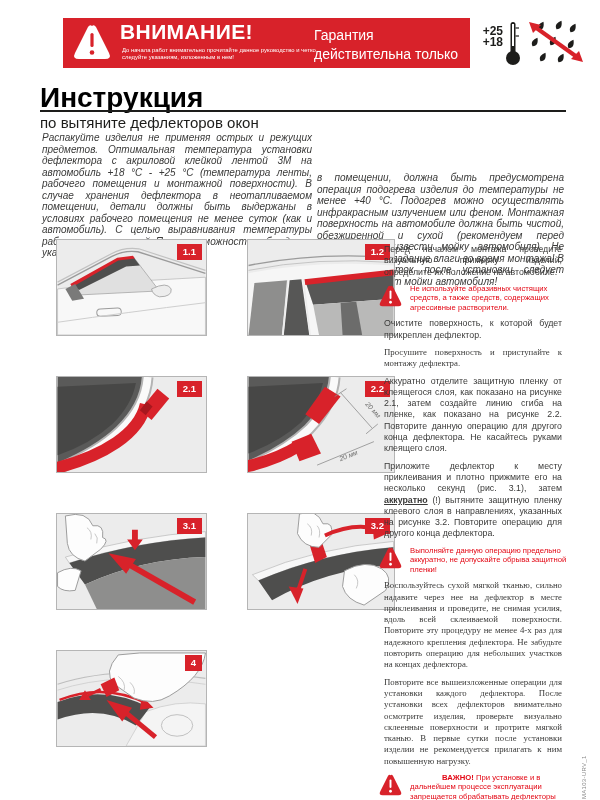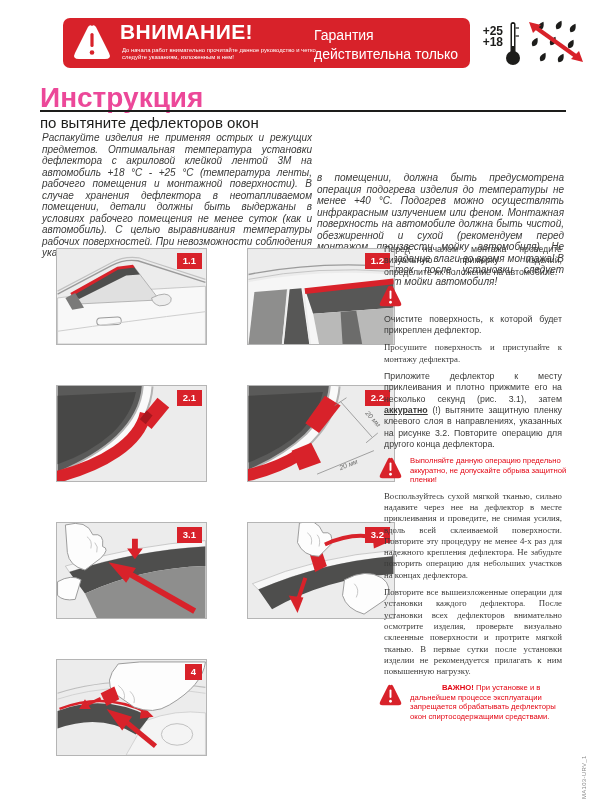--- a/index.html
+++ b/index.html
@@ -1,36 +1,36 @@
 <!DOCTYPE html>
 <html><head>
 <meta charset="utf-8">
 <style>
   html,body{margin:0;padding:0;background:#fff;}
   .page{position:relative;width:600px;height:800px;background:#fff;overflow:hidden;
         font-family:"Liberation Sans","DejaVu Sans",sans-serif;color:#3a3a39;}
   
-  .banner{position:absolute;left:63px;top:18px;width:407px;height:50px;background:#d8222a;border-radius:7px;}
+  .banner{position:absolute;left:63px;top:18px;width:407px;height:50px;background:#d8222a;}
   .banner-tri{position:absolute;left:9px;top:6px;width:40px;height:38px;}
   .banner-title{position:absolute;left:57px;top:2px;font-size:21px;font-weight:bold;color:#fff;letter-spacing:.4px;}
   .banner-note{position:absolute;left:59px;top:29px;width:205px;font-size:5.9px;line-height:7.3px;color:#fff;}
   .banner-warranty{position:absolute;left:251px;top:8px;width:152px;font-size:14px;line-height:19px;color:#fff;}
   .temps{position:absolute;left:479px;top:26px;width:24px;text-align:right;font-size:12px;line-height:11px;color:#1d1d1b;font-weight:bold;}
   .thermo{position:absolute;left:505px;top:20px;width:16px;height:46px;}
   .nowater{position:absolute;left:527px;top:19px;width:58px;height:46px;}
   
-  .title{position:absolute;left:40px;top:82px;font-size:28px;font-weight:bold;color:#ec4899;}
+  .title{position:absolute;left:40px;top:82px;font-size:28px;font-weight:bold;color:#000000;}
   .title-rule{position:absolute;left:40px;top:110px;width:526px;height:2px;background:#1d1d1b;}
   .subtitle{position:absolute;left:40px;top:114px;font-size:15px;color:#1d1d1b;}
   
   .intro{position:absolute;top:132px;font-size:10px;line-height:11.5px;font-style:italic;text-align:justify;color:#3a3a39;}
   .intro-left{left:42px;width:270px;}
   .intro-right{left:317px;width:247px;margin-top:40px;}
   
-  .figs{position:absolute;left:56px;top:248px;display:grid;grid-template-columns:151px 148px;grid-auto-rows:97px;column-gap:14px;row-gap:12px;gap:40px;}
+  .figs{position:absolute;left:56px;top:239px;display:grid;grid-template-columns:151px 148px;grid-auto-rows:97px;column-gap:14px;row-gap:12px;gap:40px;}
   .fig{position:relative;background:#ececec;border:1px solid #b5b5b5;box-sizing:border-box;overflow:hidden;}
   .fig svg{display:block;width:100%;height:100%;}
   .badge{position:absolute;top:4px;right:4px;background:#d8222a;color:#fff;font-weight:bold;font-size:9.5px;line-height:1;padding:3px 6px;}
   
   .steps{position:absolute;left:378px;top:238px;width:190px;font-size:8.8px;line-height:11.3px;text-align:justify;color:#3a3a39;}
   .steps p{margin:6px;}
   .mb4{margin-bottom:4px;}.mb6{margin-bottom:6px;}.mb8{margin-bottom:8px;font-family:Liberation Serif, serif;}
   .mb10{margin-bottom:10px;}.mb17{margin-bottom:17px;}
   .warn{display:flex;gap:7px;align-items:flex-start;color:#e30613;font-size:7.7px;line-height:9.5px;text-align:left;}
   .warn svg{flex:0 0 25px;width:25px;height:23px;margin-top:1px;}
@@ -222,26 +222,28 @@
   <div class="steps">
 
     <p class="mb10">Перед началом монтажа проведите визуальную примерку изделий, определите их положение на автомобиле.</p>
 
     <div class="warn mb6">
       <svg viewBox="0 0 40 38">
         <path d="M20 2 Q22 0 24 3 L37 29 Q40 35 33 35 L7 35 Q0 35 3 29 L16 3 Q18 0 20 2 Z" fill="#d8222a"></path>
         <rect x="18.4" y="9" width="3.2" height="14" rx="1.6" fill="#ffffff"></rect>
         <circle cx="20" cy="28.5" r="2.3" fill="#ffffff"></circle>
       </svg>
+      <span>Не используйте абразивных чистящих средств, а также средств, содержащих агрессивные растворители.</span>
     </div>
 
     <p class="mb6">Очистите поверхность, к которой будет прикреплен дефлектор.</p>
 
     <p class="mb8">Просушите поверхность и приступайте к монтажу дефлектра.</p>
 
+    <p class="mb17">Аккуратно отделите защитную пленку от клеящегося слоя, как показано на рисунке 2.1, затем создайте линию сгиба на пленке, как показано на рисунке 2.2. Повторите данную операцию для другого конца дефлектора. Не касайтесь руками клеящего слоя.</p>
 
     <p class="mb4"><span>Приложите дефлектор к месту приклеивания и плотно прижмите его на несколько секунд (рис. 3.1), затем </span><span class="emph">аккуратно</span><span> (!) вытяните защитную пленку клеевого слоя в направлениях, указанных на рисунке 3.2. Повторите операцию для другого конца дефлектора.</span></p>
 
     <div class="warn mb6">
       <svg viewBox="0 0 40 38">
         <path d="M20 2 Q22 0 24 3 L37 29 Q40 35 33 35 L7 35 Q0 35 3 29 L16 3 Q18 0 20 2 Z" fill="#d8222a"></path>
         <rect x="18.4" y="9" width="3.2" height="14" rx="1.6" fill="#ffffff"></rect>
         <circle cx="20" cy="28.5" r="2.3" fill="#ffffff"></circle>
       </svg>
       <span>Выполняйте данную операцию предельно аккуратно, не допускайте обрыва защитной пленки!</span>

